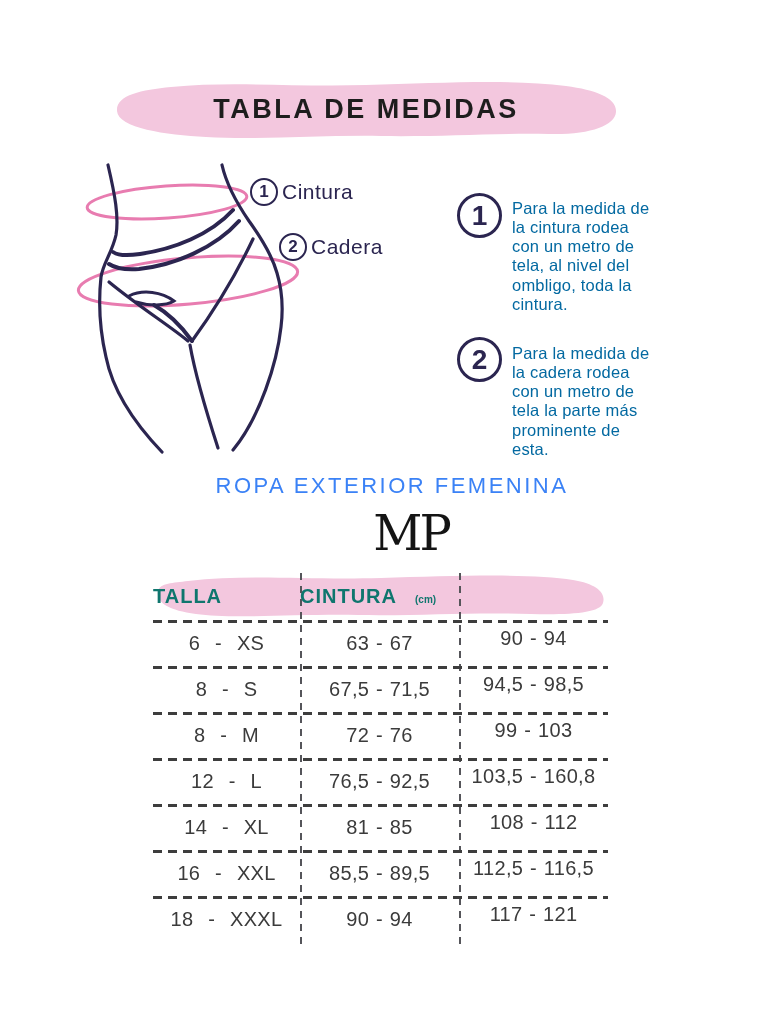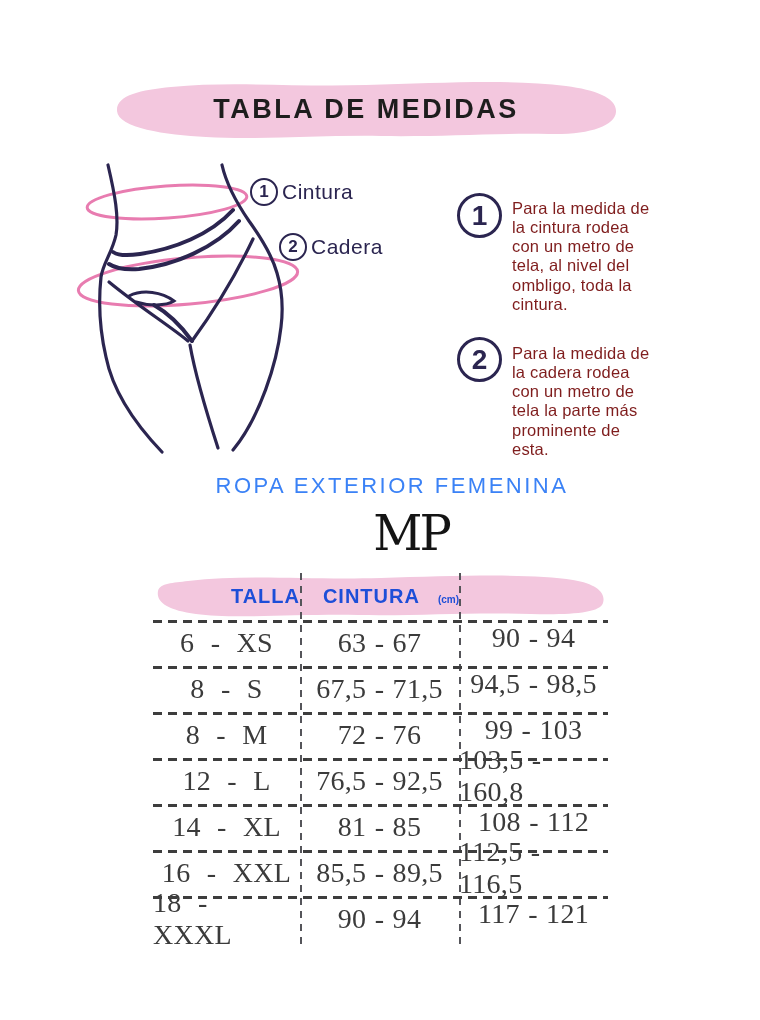--- a/index.html
+++ b/index.html
@@ -24,49 +24,49 @@
   }
   .lbl-text{font-size:21px;letter-spacing:.5px;}
   
   .instr-circle{
     position:absolute;left:457px;width:39px;height:39px;border:3.5px solid #2b2550;border-radius:50%;
     display:flex;align-items:center;justify-content:center;
     font-size:28px;font-weight:bold;color:#2b2550;
   }
   .instr-text{
     position:absolute;left:512px;width:195px;margin:0;
-    font-size:16.5px;line-height:1.16;letter-spacing:.2px;color:#7f1d1d;
+    font-size:16.5px;line-height:1.16;letter-spacing:.2px;color:#0369a1;
     white-space:pre-line;
   }
   
   .section-heading{
     position:absolute;left:12px;top:473px;width:100%;text-align:center;
     font-size:22px;letter-spacing:2.5px;color:#3b82f6;
   }
   .brand-logo{
     position:absolute;left:0;top:505px;width:100%;text-align:center;
     font-family:"DejaVu Serif",serif;font-size:48px;letter-spacing:-3px;color:#141414;padding-left:31px;
   }
   
   .size-table{position:absolute;left:153px;top:573px;width:455px;height:375px;}
   .header-blob{position:absolute;left:0;top:0;width:455px;height:44px;}
   .thead{
     position:absolute;left:0;top:0;width:455px;height:46px;
     display:grid;grid-template-columns:147px 159px 149px;align-items:center;
   }
-  .th{text-align:right;font-size:20px;font-weight:bold;letter-spacing:1px;color:#1d4ed8;}
+  .th{text-align:left;font-size:20px;font-weight:bold;letter-spacing:1px;color:#0f766e;}
   .th .unit{font-size:10px;margin-left:18px;letter-spacing:0;}
   .tbody{
     position:absolute;left:0;top:47px;width:455px;
     display:grid;grid-template-columns:147px 159px 149px;grid-auto-rows:46px;
   }
   .tr{display:contents;}
   .td{
     display:flex;align-items:center;justify-content:center;
-    font-size:28px;color:#3b3b3b;letter-spacing:.3px;font-family:Liberation Serif, serif;
+    font-size:20px;color:#3b3b3b;letter-spacing:.3px;
   }
   .td.talla{word-spacing:9px;}
   .td.cintura{word-spacing:1px;}
   .td.cadera{word-spacing:1px;position:relative;top:-5px;}
   .vline{
     position:absolute;top:0;width:2px;height:372px;pointer-events:none;
     background:repeating-linear-gradient(to bottom,#55555a 0 7px,transparent 7px 13px);
   }
   .hline{
     position:absolute;left:0;width:455px;height:2.5px;pointer-events:none;

